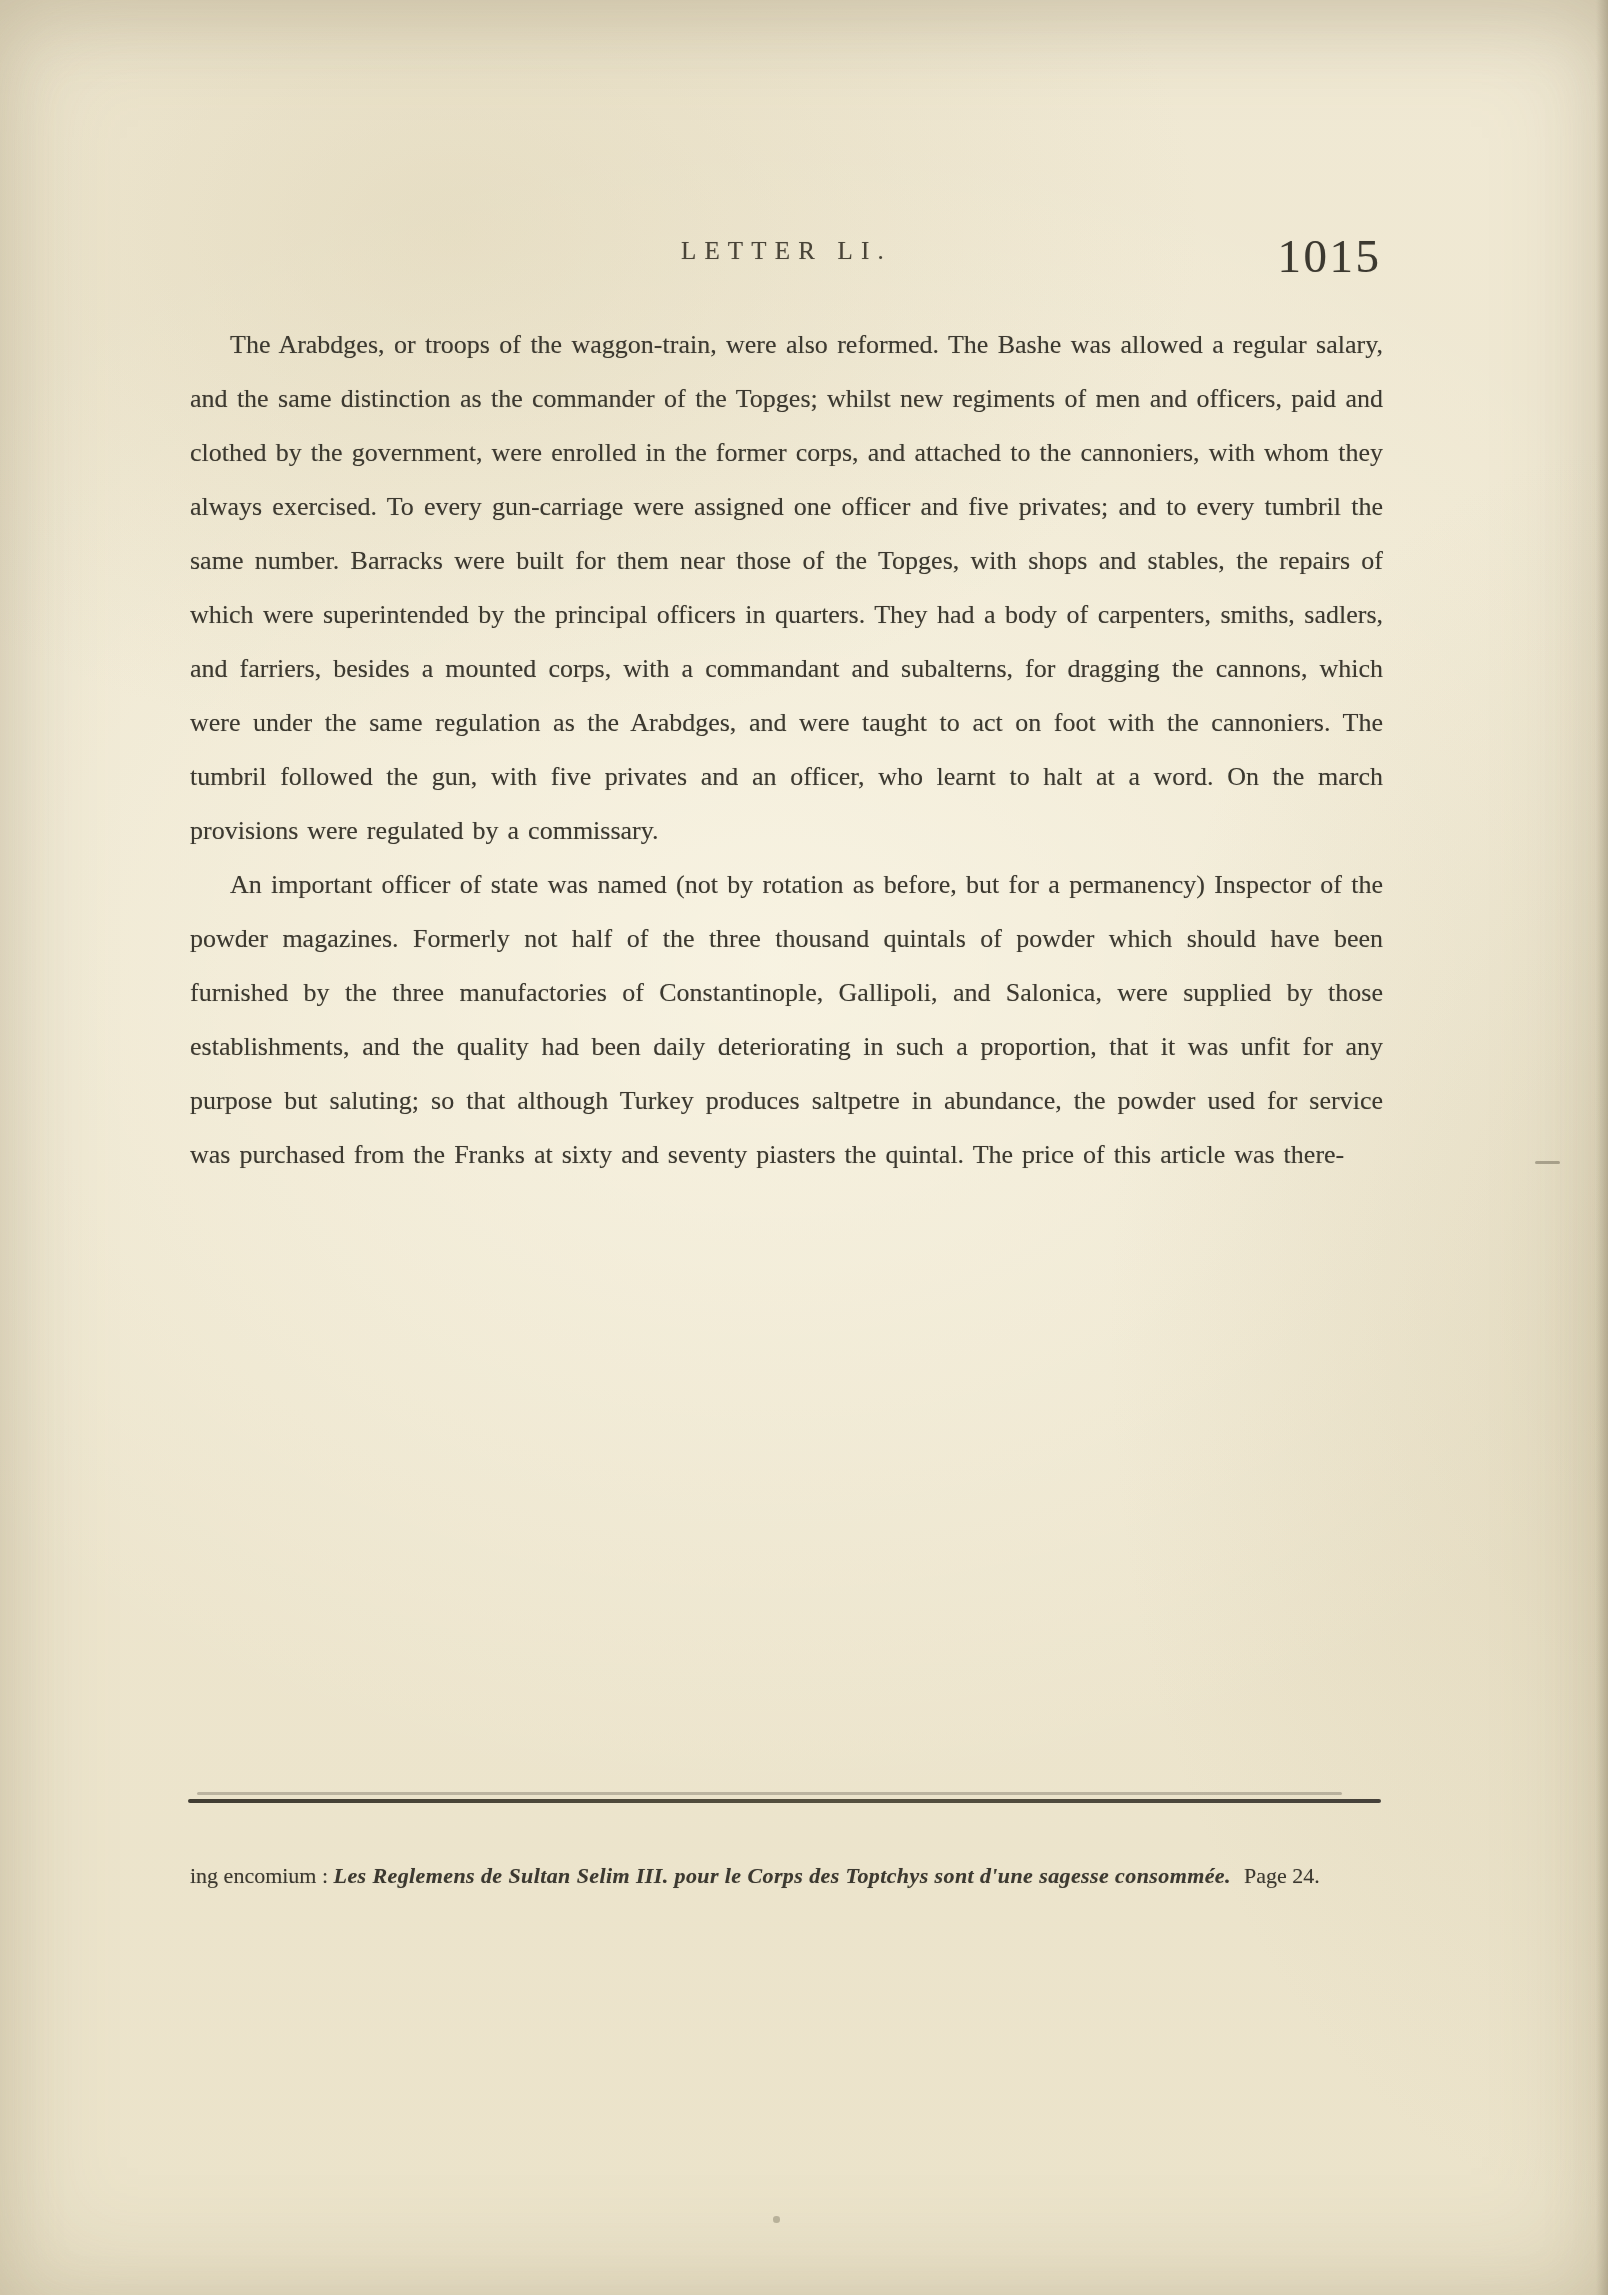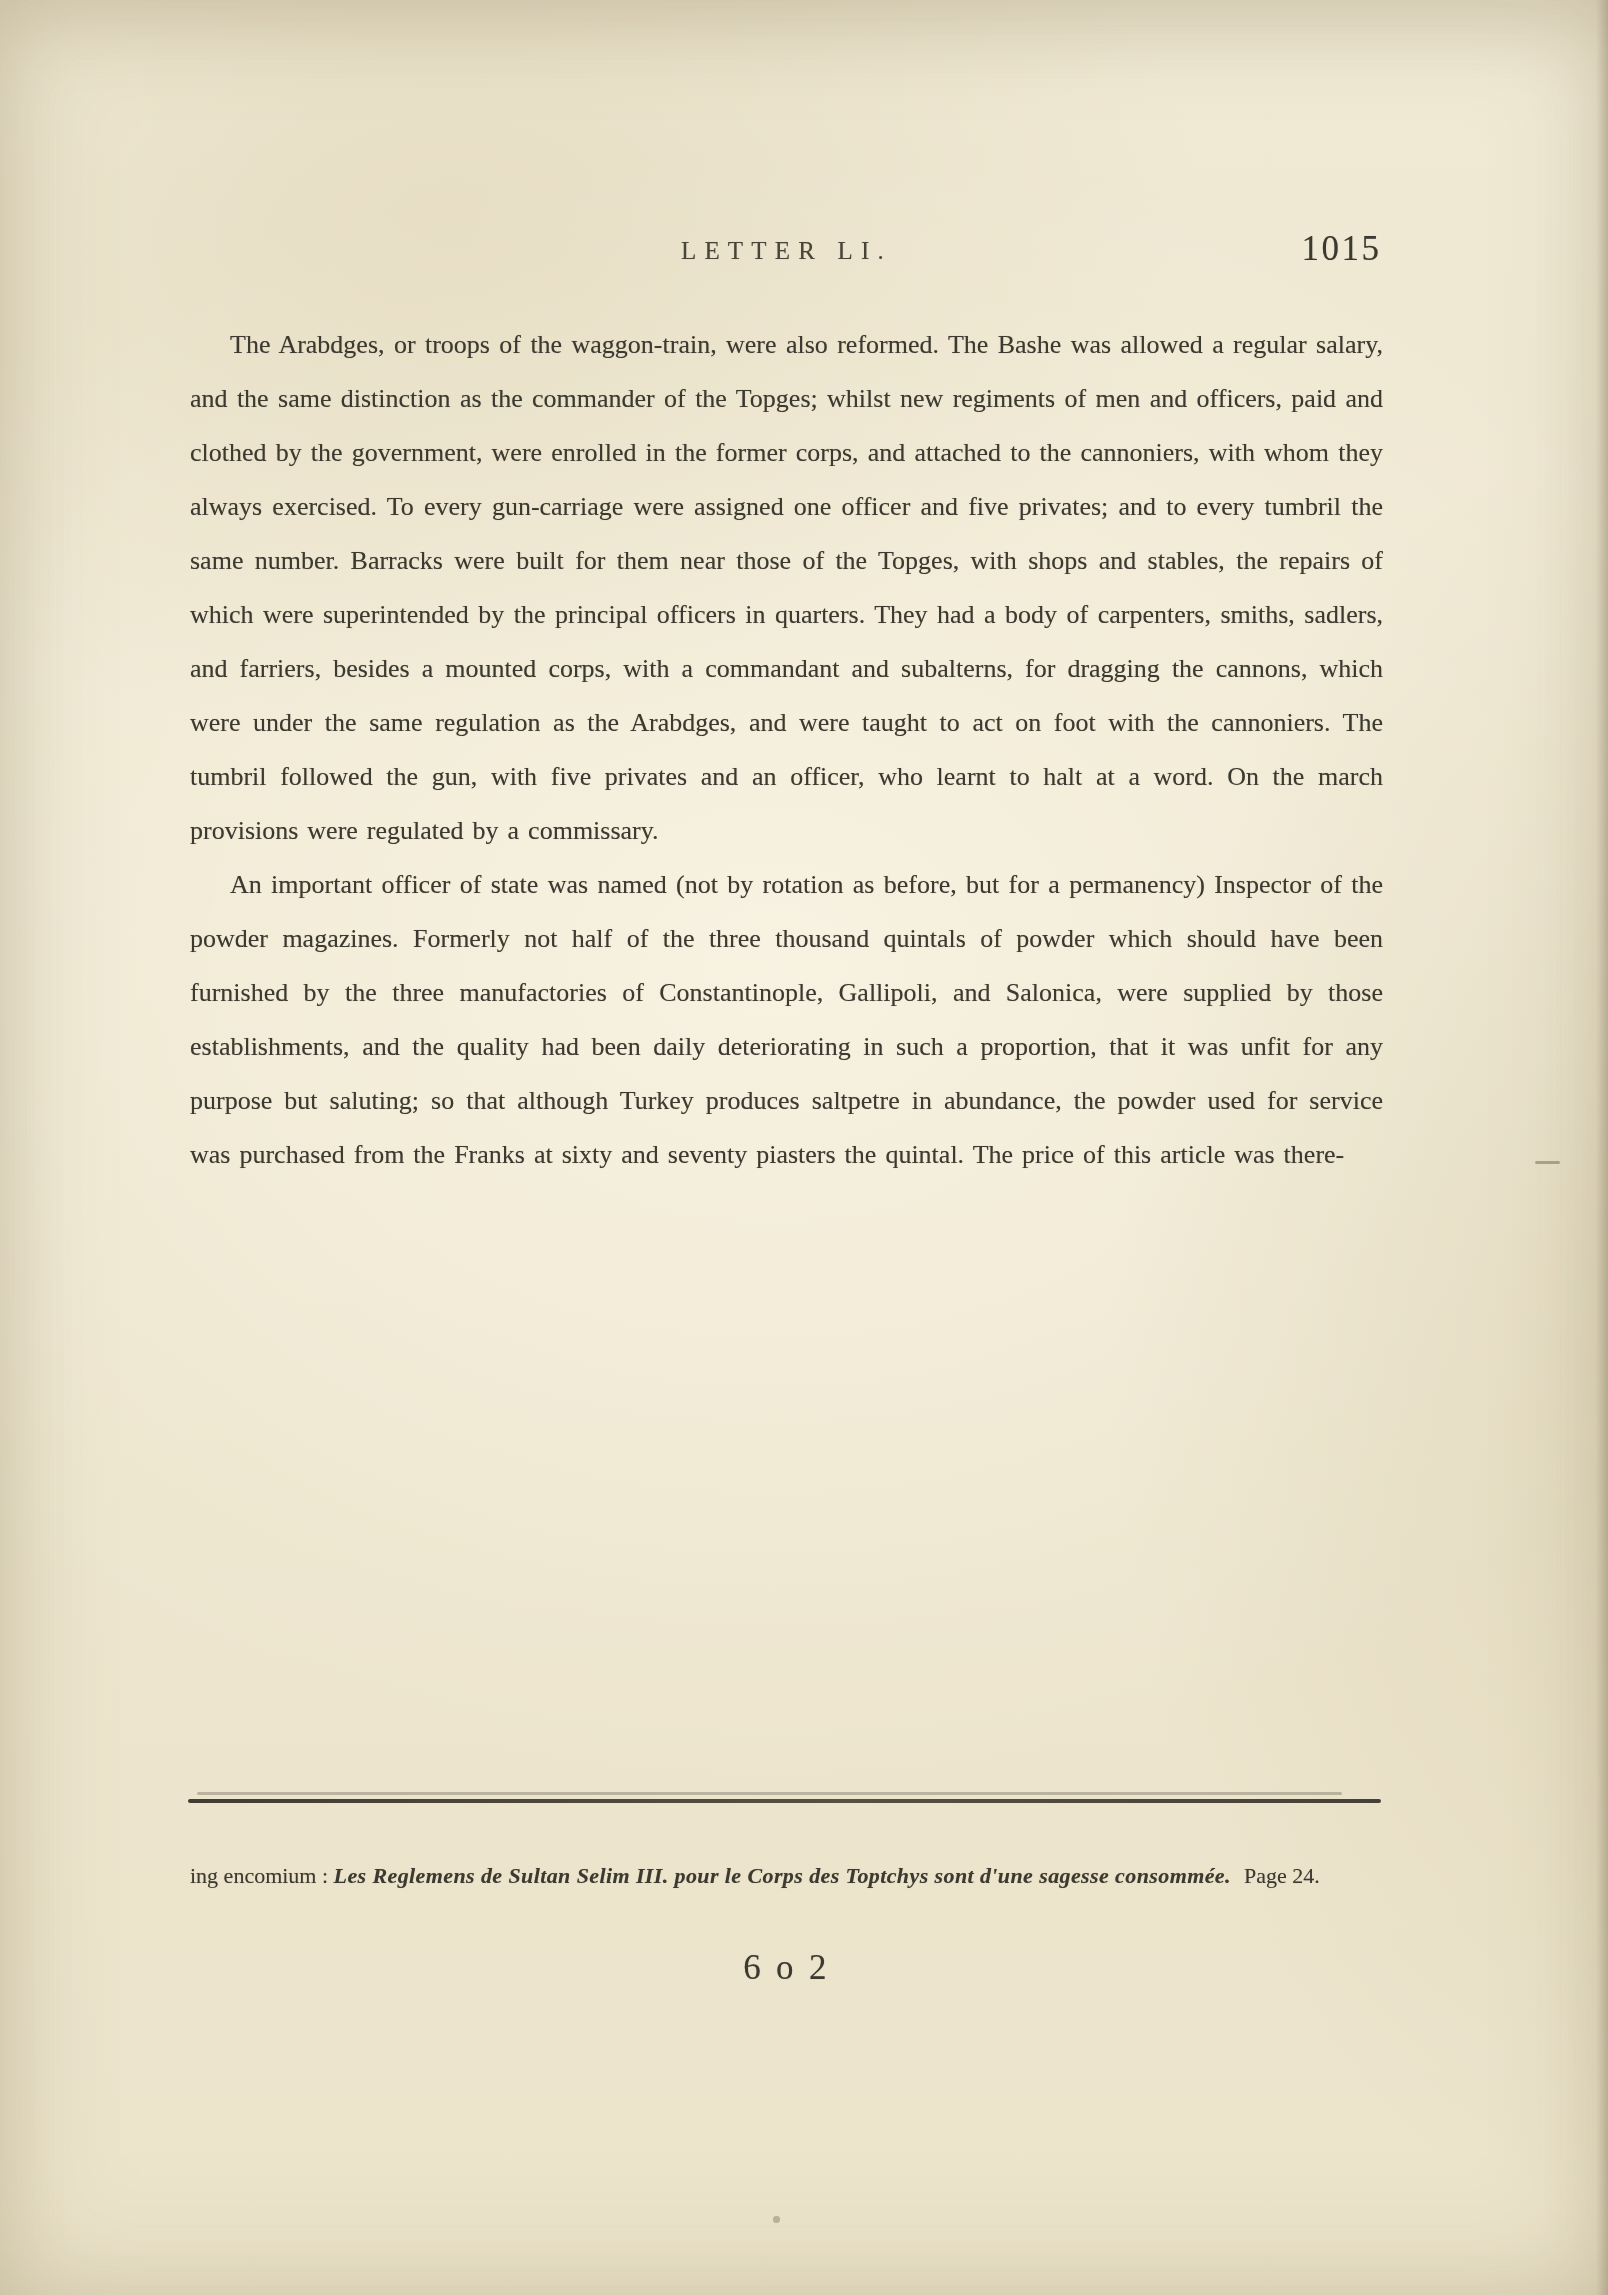--- a/index.html
+++ b/index.html
@@ -56,21 +56,21 @@
     font-size: 25px;
     letter-spacing: 8.2px;
     color: #494438;
     white-space: nowrap;
     text-shadow: 0 0 0.8px rgba(60,55,45,0.35);
   }
   .page-number {
     position: absolute;
     right: 1.6px;
     top: 0;
-    font-size: 35px;
+    font-size: 47px;
     letter-spacing: 2.5px;
     color: #3c3930;
     text-shadow: 0 0 0.8px rgba(60,55,45,0.35);
   }
   .body-text {
     position: absolute;
     top: 89px;
     left: 0;
     width: 1193px;
   }
@@ -165,19 +165,18 @@
       <p>The Arabdges, or troops of the waggon-train, were also reformed. The Bashe was allowed a regular salary, and the same distinction as the commander of the Topges; whilst new regiments of men and officers, paid and clothed by the government, were enrolled in the former corps, and attached to the cannoniers, with whom they always exercised. To every gun-carriage were assigned one officer and five privates; and to every tumbril the same number. Barracks were built for them near those of the Topges, with shops and stables, the repairs of which were superintended by the principal officers in quarters. They had a body of carpenters, smiths, sadlers, and farriers, besides a mounted corps, with a commandant and subalterns, for dragging the cannons, which were under the same regulation as the Arabdges, and were taught to act on foot with the cannoniers. The tumbril followed the gun, with five privates and an officer, who learnt to halt at a word. On the march provisions were regulated by a commissary.</p>
       <p>An important officer of state was named (not by rotation as before, but for a permanency) Inspector of the powder magazines. Formerly not half of the three thousand quintals of powder which should have been furnished by the three manufactories of Constantinople, Gallipoli, and Salonica, were supplied by those establishments, and the quality had been daily deteriorating in such a proportion, that it was unfit for any purpose but saluting; so that although Turkey produces saltpetre in abundance, the powder used for service was purchased from the Franks at sixty and seventy piasters the quintal. The price of this article was there-</p>
     </div>
 
     <div class="footnote-rule"></div>
 
     <div class="footnote">
       <span class="fn-prefix">ing encomium : </span><em class="citation">Les Reglemens de Sultan Selim III. pour le Corps des Toptchys sont d'une sagesse consommée.</em><span class="page-ref">Page 24.</span>
     </div>
 
-    <div class="signature">6 o 2</div>
   </div>
 
   <div class="artifact-dash"></div>
   <div class="artifact-speck"></div>
 </div>
 
 
 </body></html>

